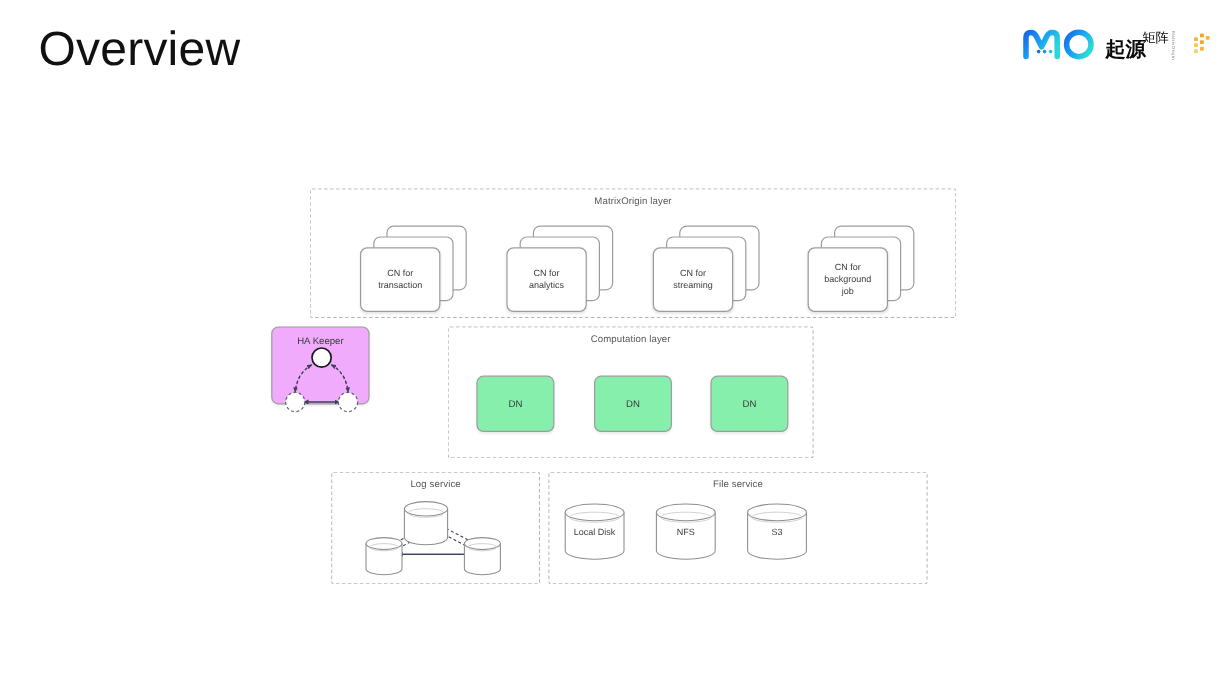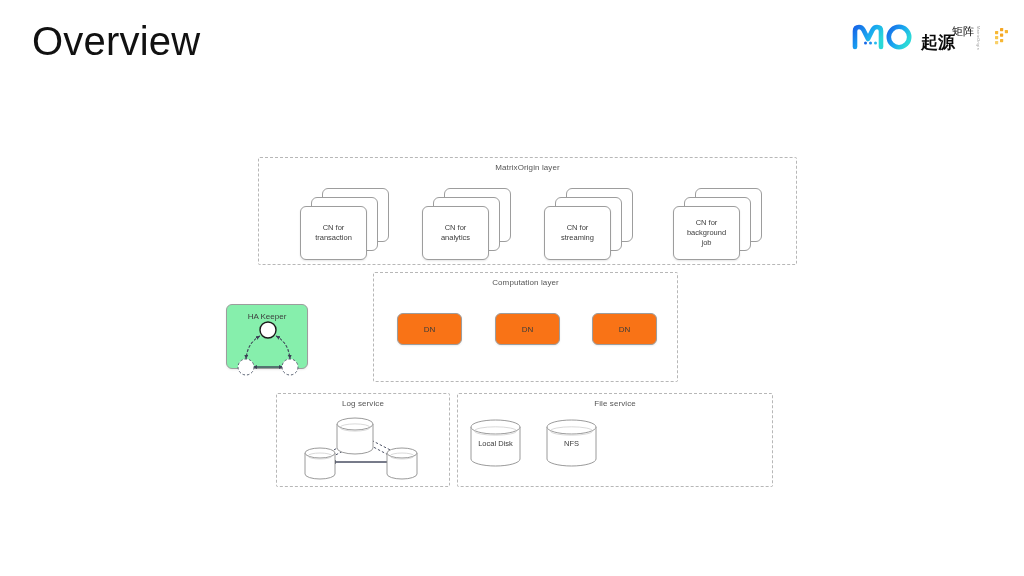--- a/index.html
+++ b/index.html
@@ -95,44 +95,44 @@
     color: #3c3c3c;
     text-align: center;
     white-space: pre-line;
     padding: 0 3px;
   }
 
   
   .dn-box {
     position: absolute;
     width: 65px;
-    height: 32px;
+    height: 47px;
     border: 1px solid #9d9d9d;
     border-radius: 6px;
-    background: #f97316;
+    background: #86efac;
     box-sizing: border-box;
     display: flex;
     align-items: center;
     justify-content: center;
     box-shadow: 0 1px 2px rgba(0,0,0,0.08);
   }
   .dn-label {
     font-size: 8px;
     color: #3c3c3c;
     line-height: 11px;
   }
 
   
   .ha-keeper {
     position: absolute;
-    left: 226px; top: 304px;
+    left: 226px; top: 272px;
     width: 82px; height: 65px;
     border: 1px solid #9d9d9d;
     border-radius: 6px;
-    background: #86efac;
+    background: #f0abfc;
     box-sizing: border-box;
     box-shadow: 0 1px 2px rgba(0,0,0,0.08);
   }
   .ha-label {
     position: absolute;
     top: 6px; left: 0; width: 100%;
     text-align: center;
     font-size: 8px;
     color: #3c3c3c;
     line-height: 11px;
@@ -343,16 +343,24 @@
 
     <div class="cyl" style="left:469px; top:419px;">
       <svg width="53" height="48" viewBox="0 0 53 48">
         <path d="M2,8 L2,40 A24.5,7 0 0 0 51,40 L51,8" fill="#ffffff" stroke="#8e8e8e" stroke-width="0.9"></path>
         <ellipse cx="26.5" cy="8" rx="24.5" ry="7" fill="#ffffff" stroke="#8e8e8e" stroke-width="0.9"></ellipse>
         <ellipse cx="26.5" cy="12" rx="21" ry="4.2" fill="none" stroke="#c9c9c9" stroke-width="0.7"></ellipse>
       </svg>
       <span class="cyl-label">Local Disk</span>
     </div>
 
+    <div class="cyl" style="left:621px; top:419px;">
+      <svg width="53" height="48" viewBox="0 0 53 48">
+        <path d="M2,8 L2,40 A24.5,7 0 0 0 51,40 L51,8" fill="#ffffff" stroke="#8e8e8e" stroke-width="0.9"></path>
+        <ellipse cx="26.5" cy="8" rx="24.5" ry="7" fill="#ffffff" stroke="#8e8e8e" stroke-width="0.9"></ellipse>
+        <ellipse cx="26.5" cy="12" rx="21" ry="4.2" fill="none" stroke="#c9c9c9" stroke-width="0.7"></ellipse>
+      </svg>
+      <span class="cyl-label">S3</span>
+    </div>
 
 
   </div>
 </div>
 
 </body></html>

